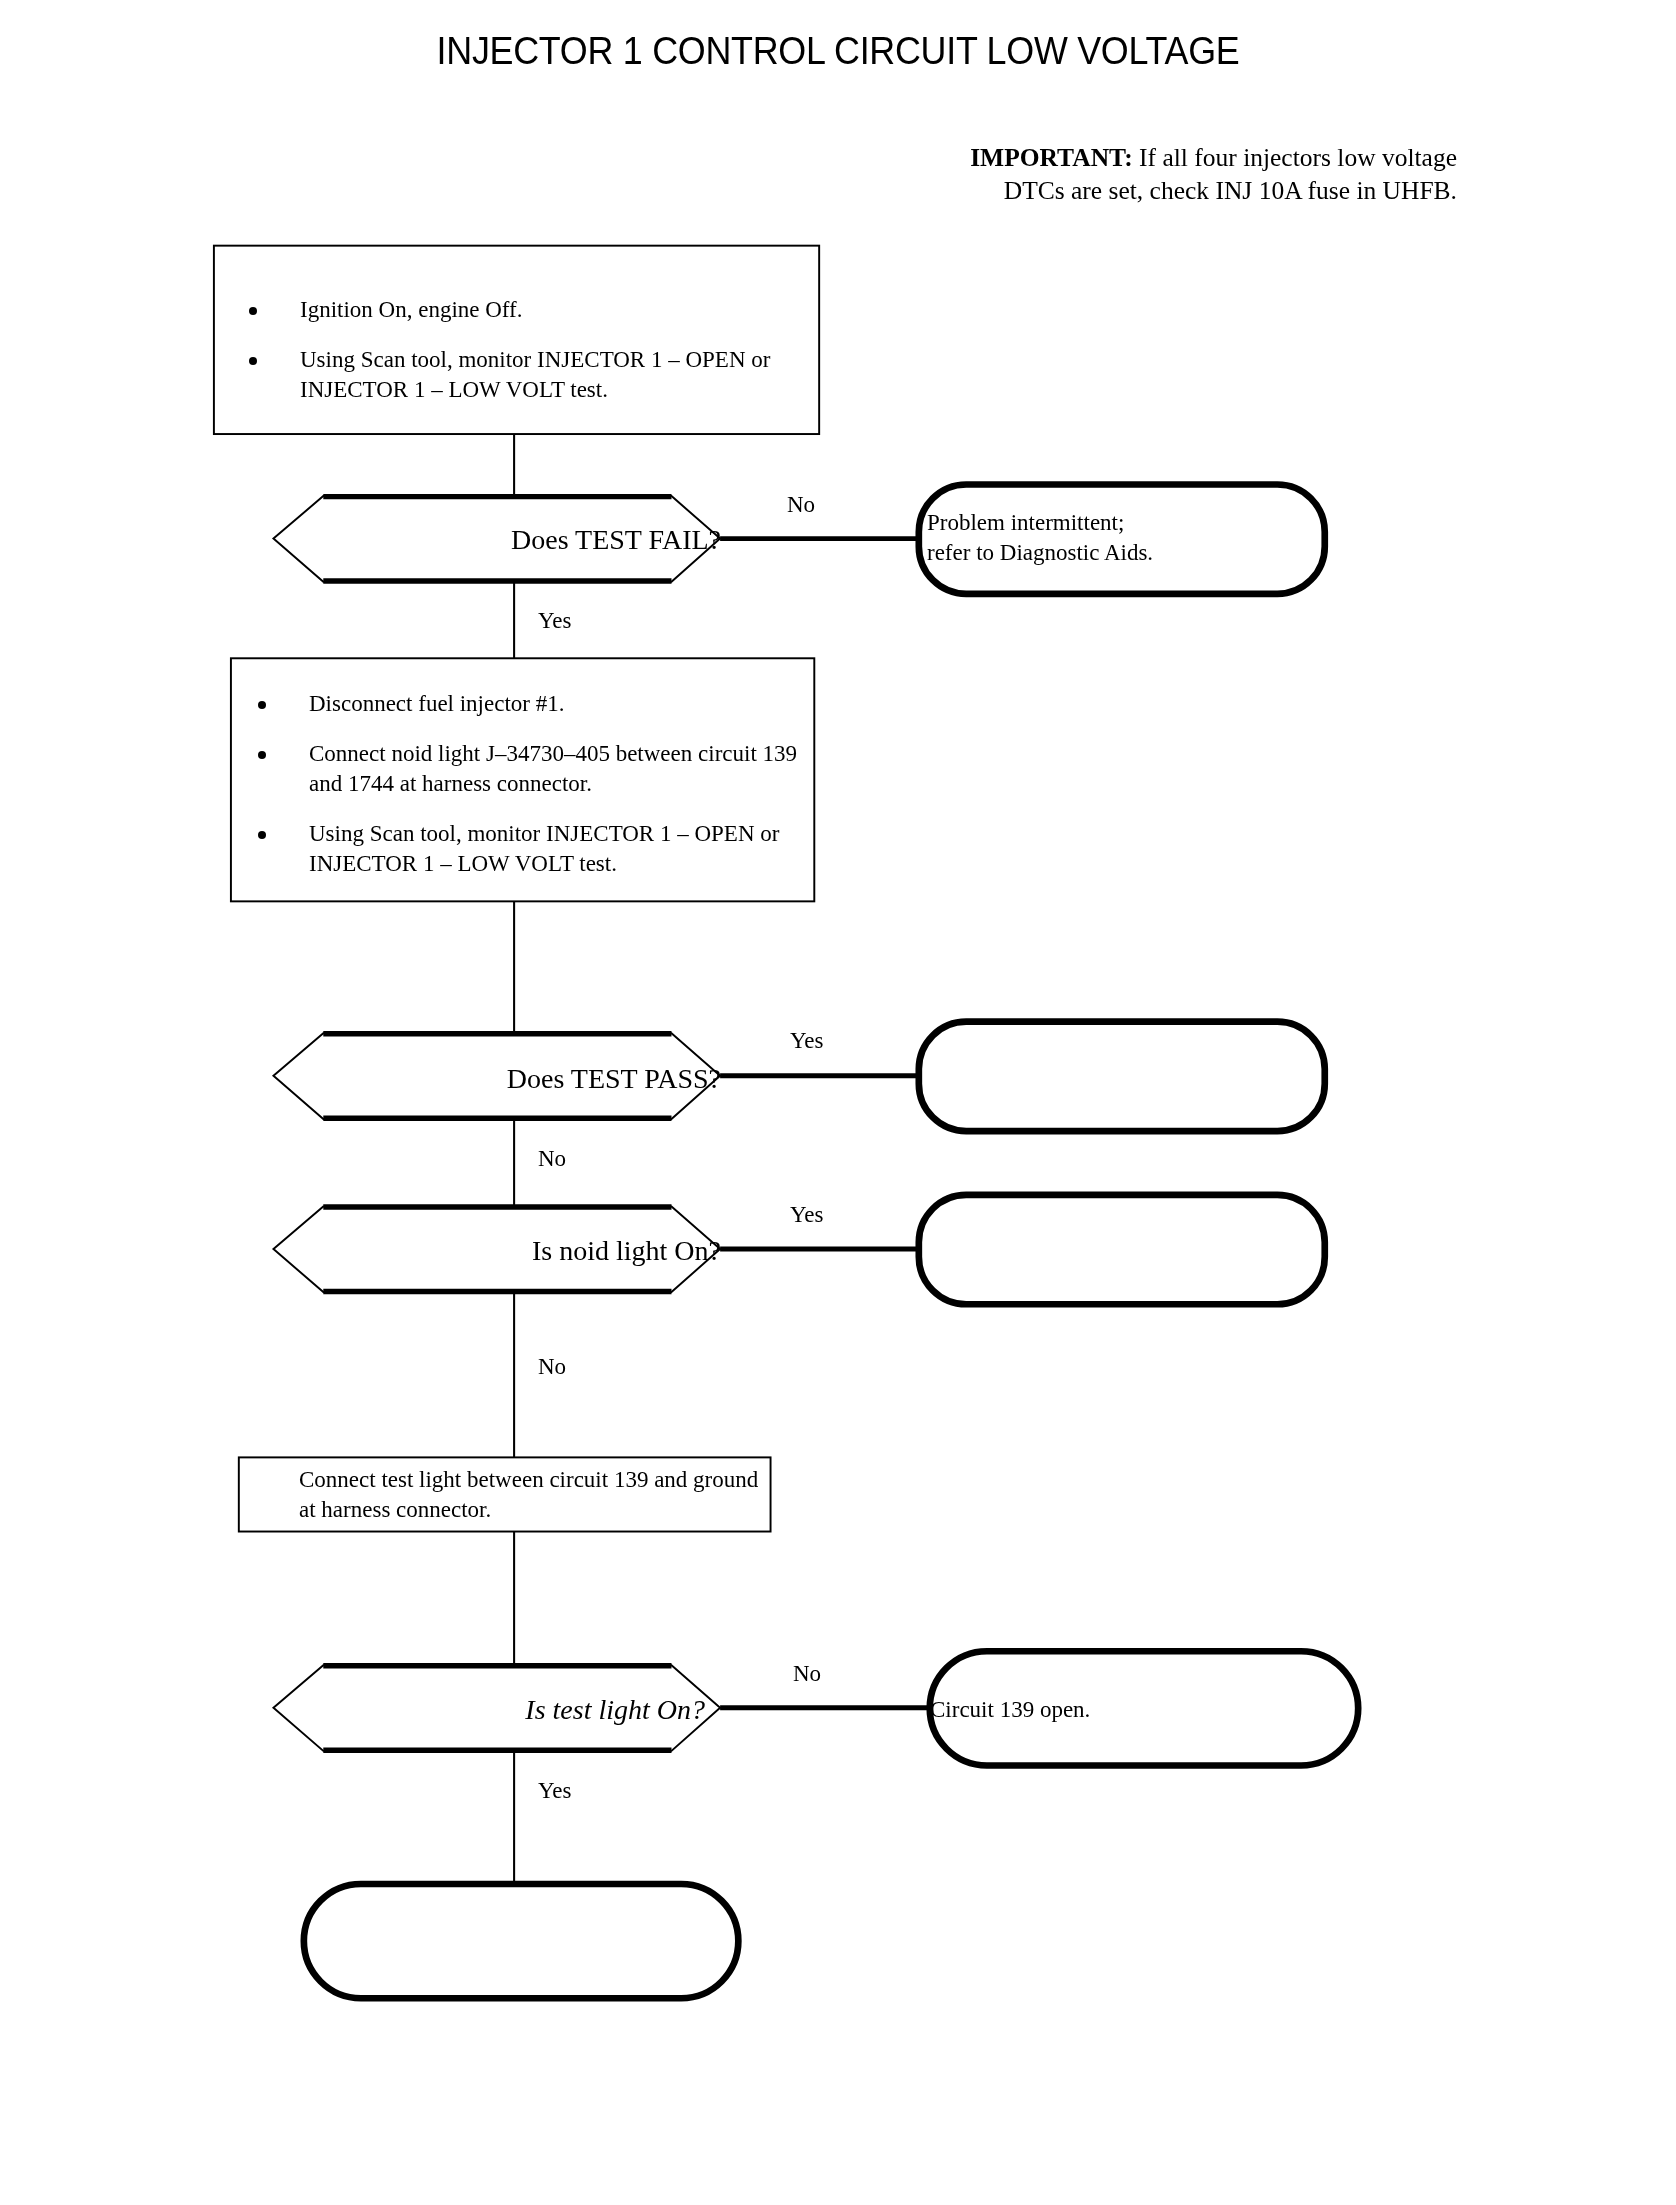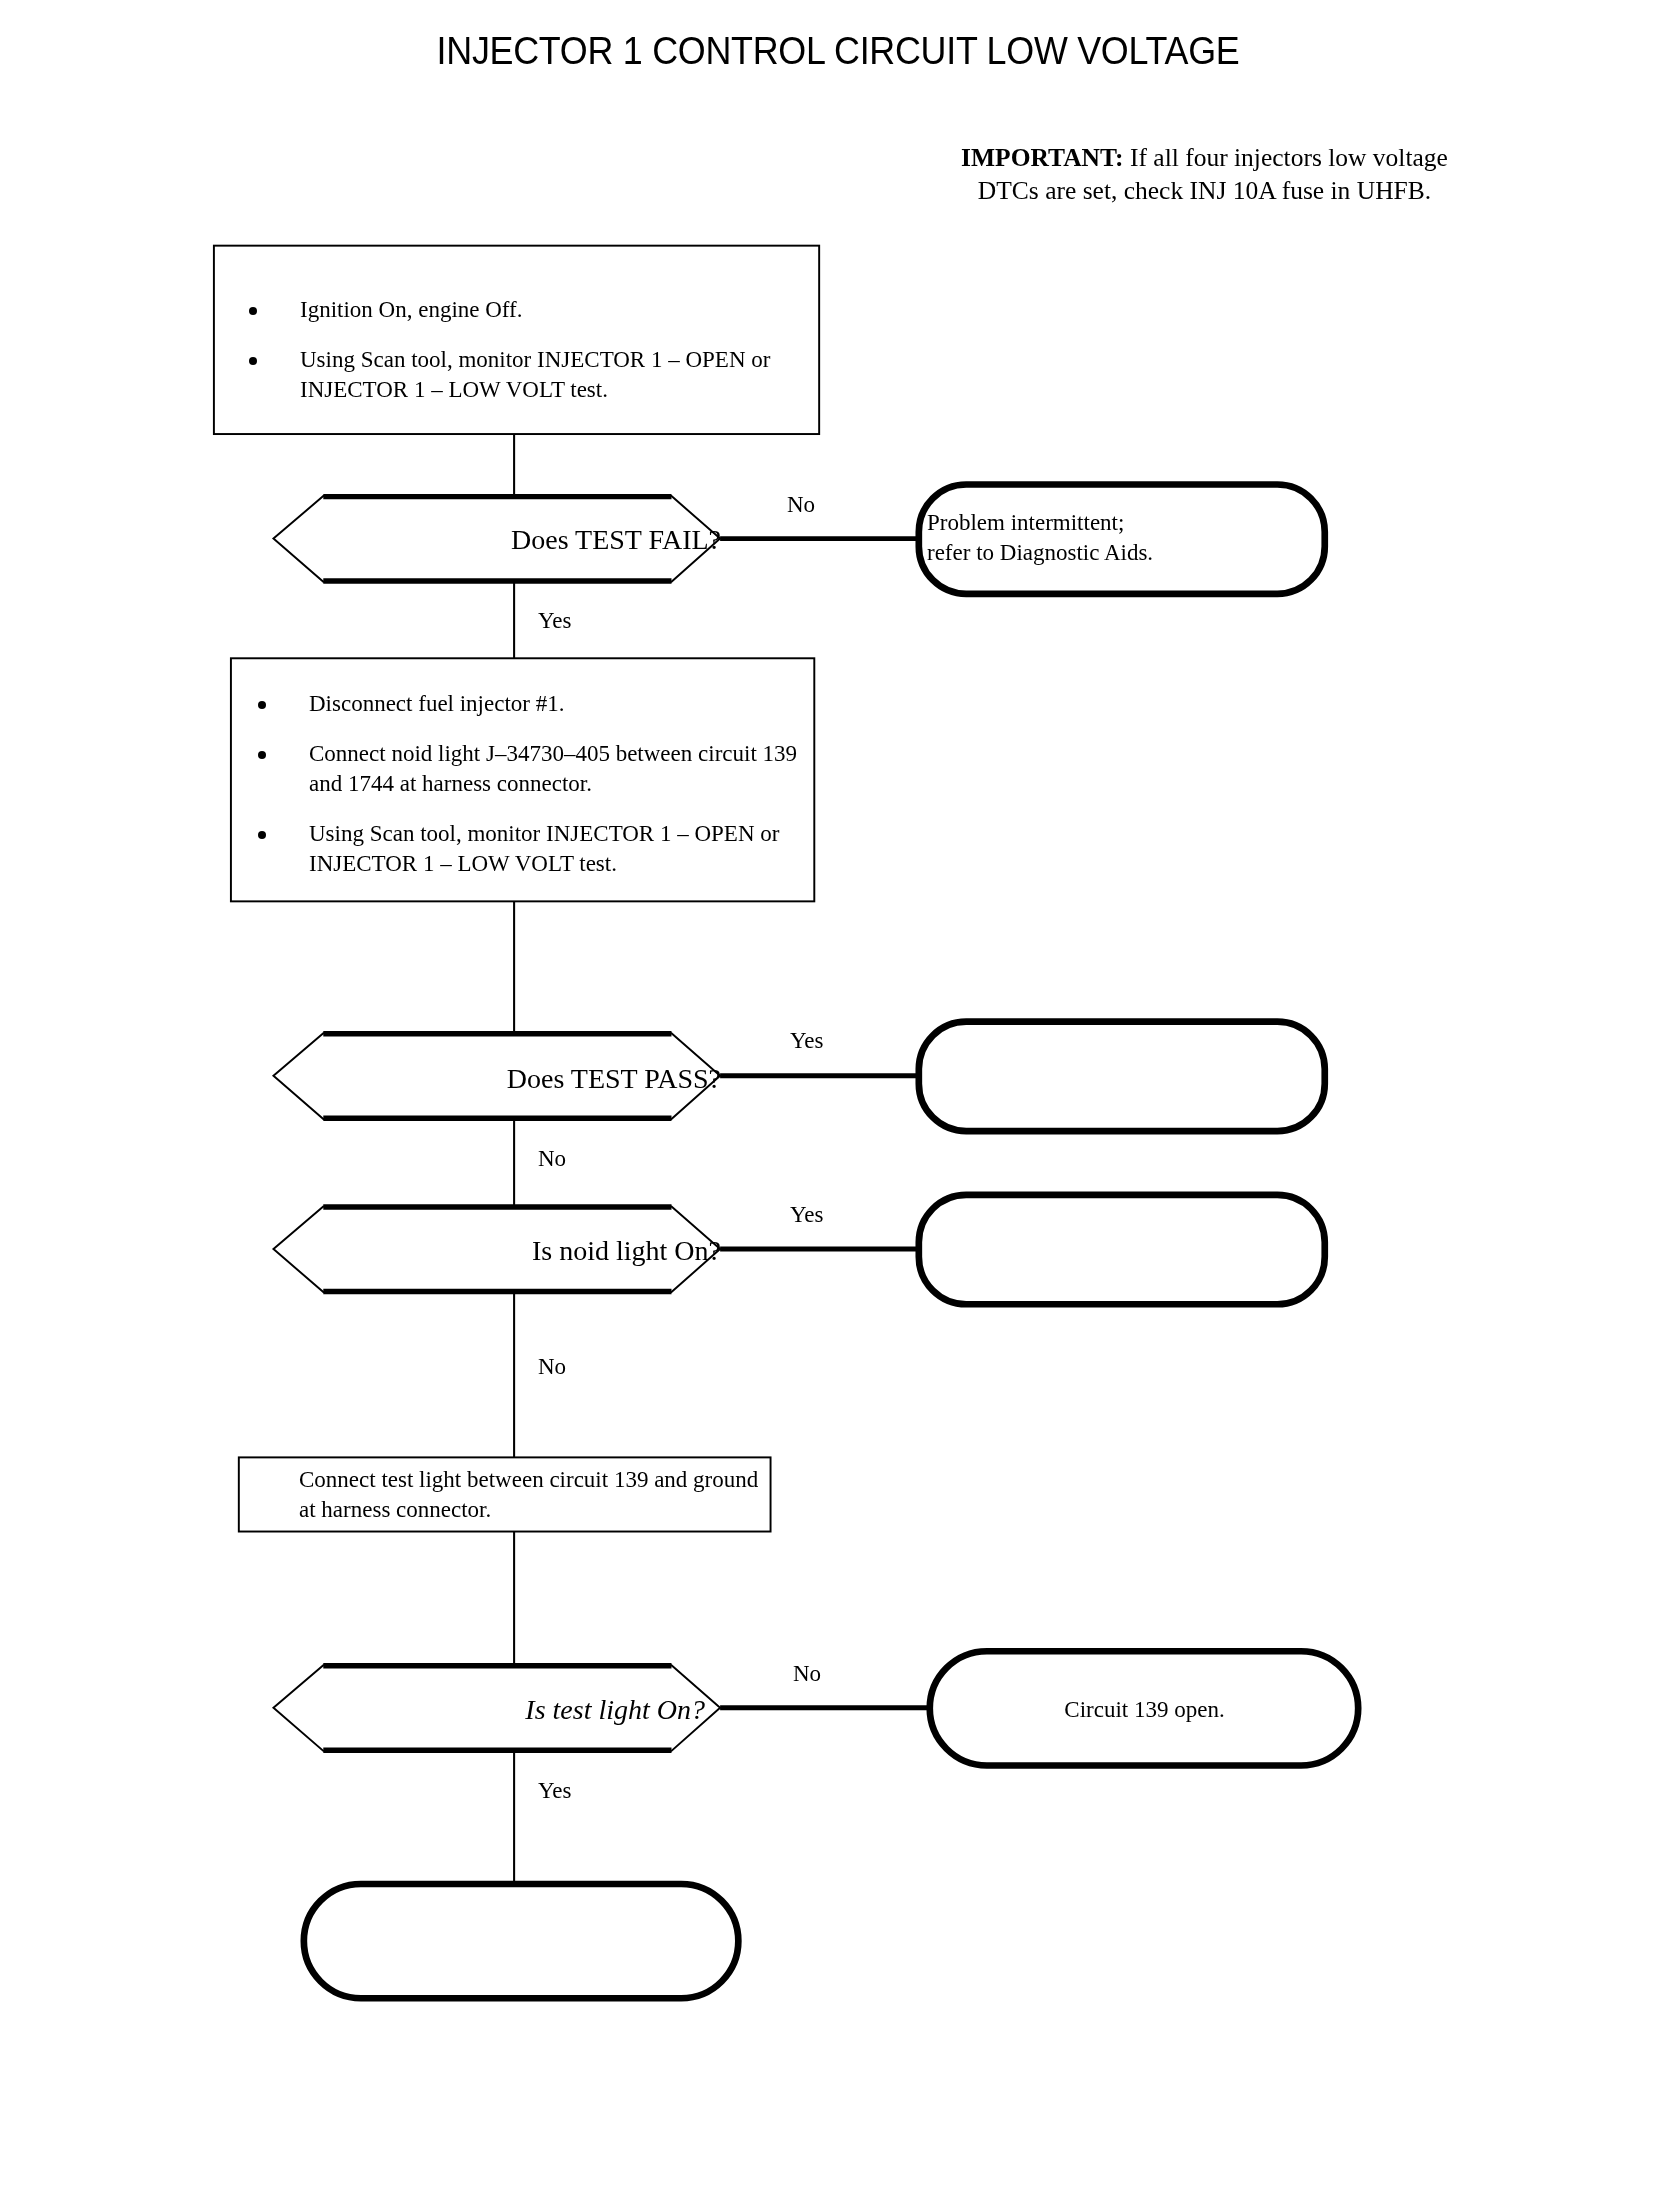--- a/index.html
+++ b/index.html
@@ -41,21 +41,21 @@
   }
 
   
   .important-note {
     position: absolute;
     left: 952px;
     top: 141px;
     width: 505px;
     font-size: 25.5px;
     line-height: 1.30;
-    text-align: center;
+    text-align: right;
   }
   .important-note .lead {
     font-weight: bold;
   }
 
   
   svg.flow {
     position: absolute;
     left: 0;
     top: 0;
@@ -133,21 +133,20 @@
     position: absolute;
     font-size: 23px;
     white-space: nowrap;
   }
   .terminal-text {
     position: absolute;
     font-size: 23px;
     line-height: 1.30;
   }
   .terminal-text.center {
-    text-align: center;
   }
 </style>
 </head>
 <body>
 
 <div id="page">
 
   <div class="chart-title">INJECTOR 1 CONTROL CIRCUIT LOW VOLTAGE</div>
 
   <div class="important-note">

